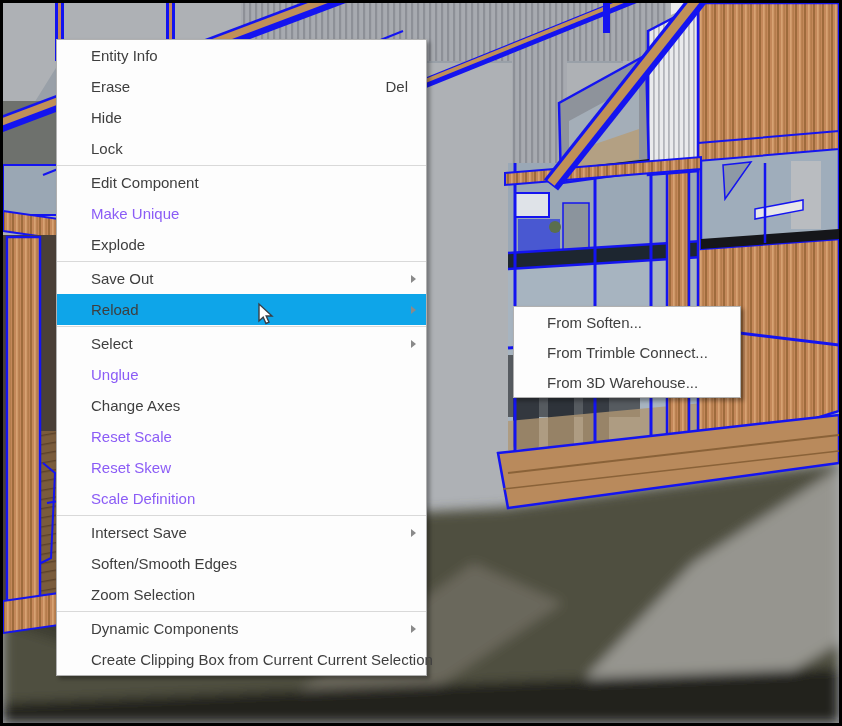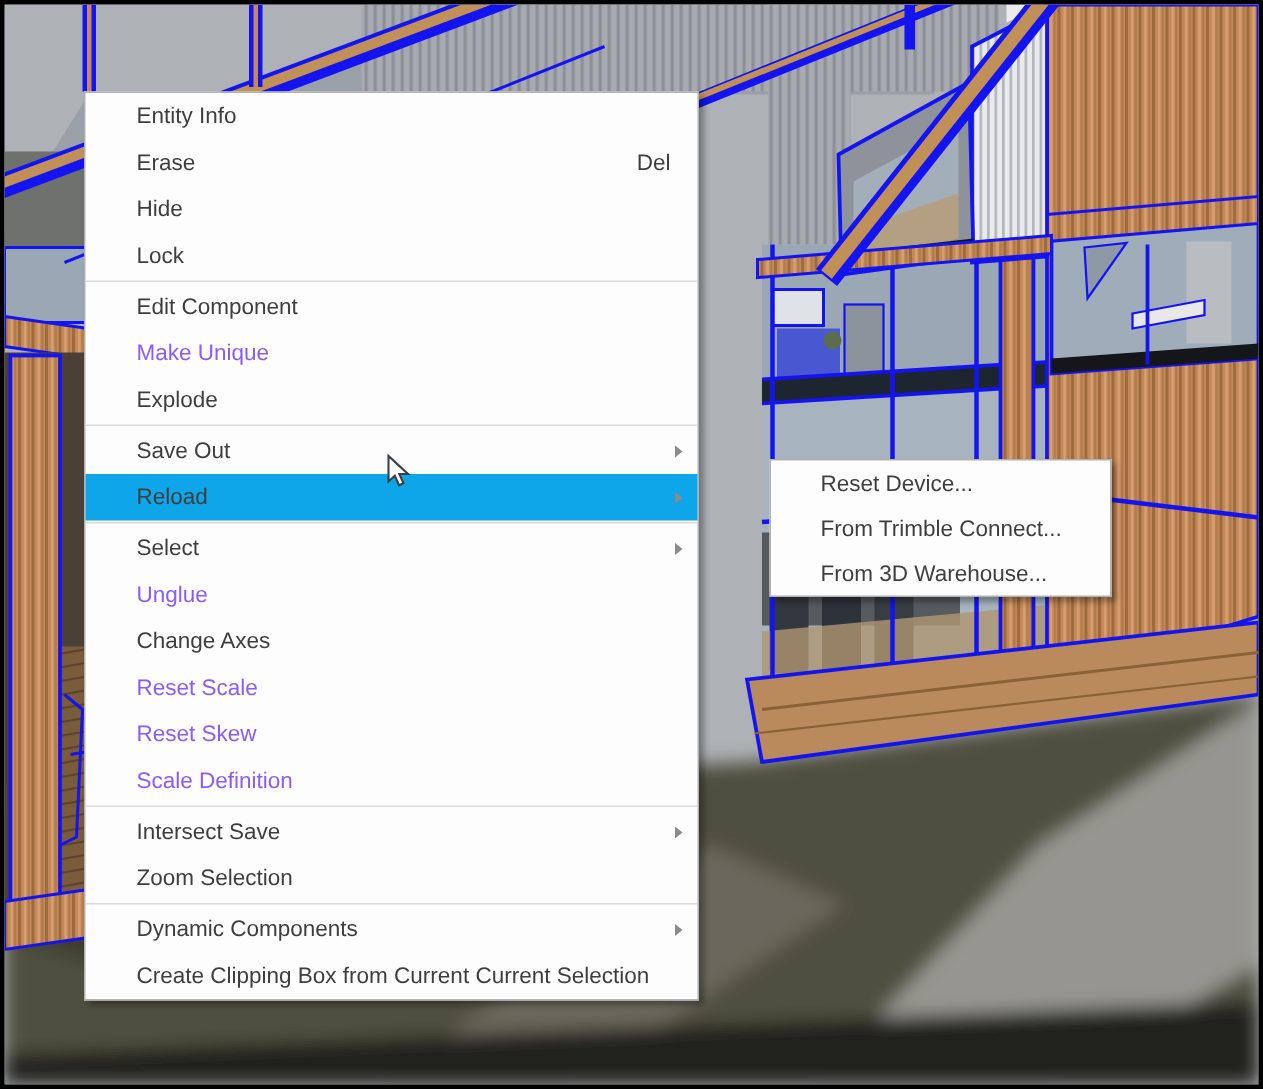--- a/index.html
+++ b/index.html
@@ -6,21 +6,21 @@
   .viewport{
     position:relative;width:842px;height:726px;box-sizing:border-box;
     border:3px solid #000;overflow:hidden;
     font-family:"Liberation Sans",sans-serif;background:#aeb1b5;
   }
   .scene{position:absolute;left:0;top:0;}
   .menu{
     position:absolute;background:#fdfdfd;border:1px solid #b1b1b1;
     box-shadow:3px 3px 4px rgba(0,0,0,.33);box-sizing:border-box;z-index:5;
   }
-  #main-menu{left:53px;top:58px;width:410px;text-align:right;}
+  #main-menu{left:53px;top:36px;width:371px;text-align:right;}
   #sub-menu{left:510px;top:303px;width:228px;z-index:6;}
   .menu-item{
     height:31px;display:flex;align-items:center;
     padding:0 8px 0 34px;font-size:15px;color:#3e3e3e;
     white-space:nowrap;cursor:default;
   }
   #sub-menu .menu-item{height:30px;padding-left:33px;}
   .menu-item.disabled{color:#8b5cf6;}
   .menu-item.highlighted{background:#0ea5e9;}
   .menu-sep{height:1px;background:#d9d9d9;margin:1px 0;}
@@ -221,35 +221,38 @@
       </div>
       <div class="menu-item disabled">
         <span>Scale Definition</span>
       </div>
       <div class="menu-sep"></div>
       <div class="menu-item">
         <span>Intersect Save</span>
         <span class="arrow"></span>
       </div>
       <div class="menu-item">
+        <span>Soften/Smooth Edges</span>
+      </div>
+      <div class="menu-item">
         <span>Zoom Selection</span>
       </div>
       <div class="menu-sep"></div>
       <div class="menu-item">
         <span>Dynamic Components</span>
         <span class="arrow"></span>
       </div>
       <div class="menu-item">
         <span>Create Clipping Box from Current Current Selection</span>
       </div>
     </div>
 
   <div class="menu" id="sub-menu">
       <div class="menu-item">
-        <span>Reset Device...</span>
+        <span>From Soften...</span>
       </div>
       <div class="menu-item">
         <span>From Trimble Connect...</span>
       </div>
       <div class="menu-item">
         <span>From 3D Warehouse...</span>
       </div>
     </div>
 
   <svg id="cursor" width="22" height="24" viewBox="0 0 22 24">

